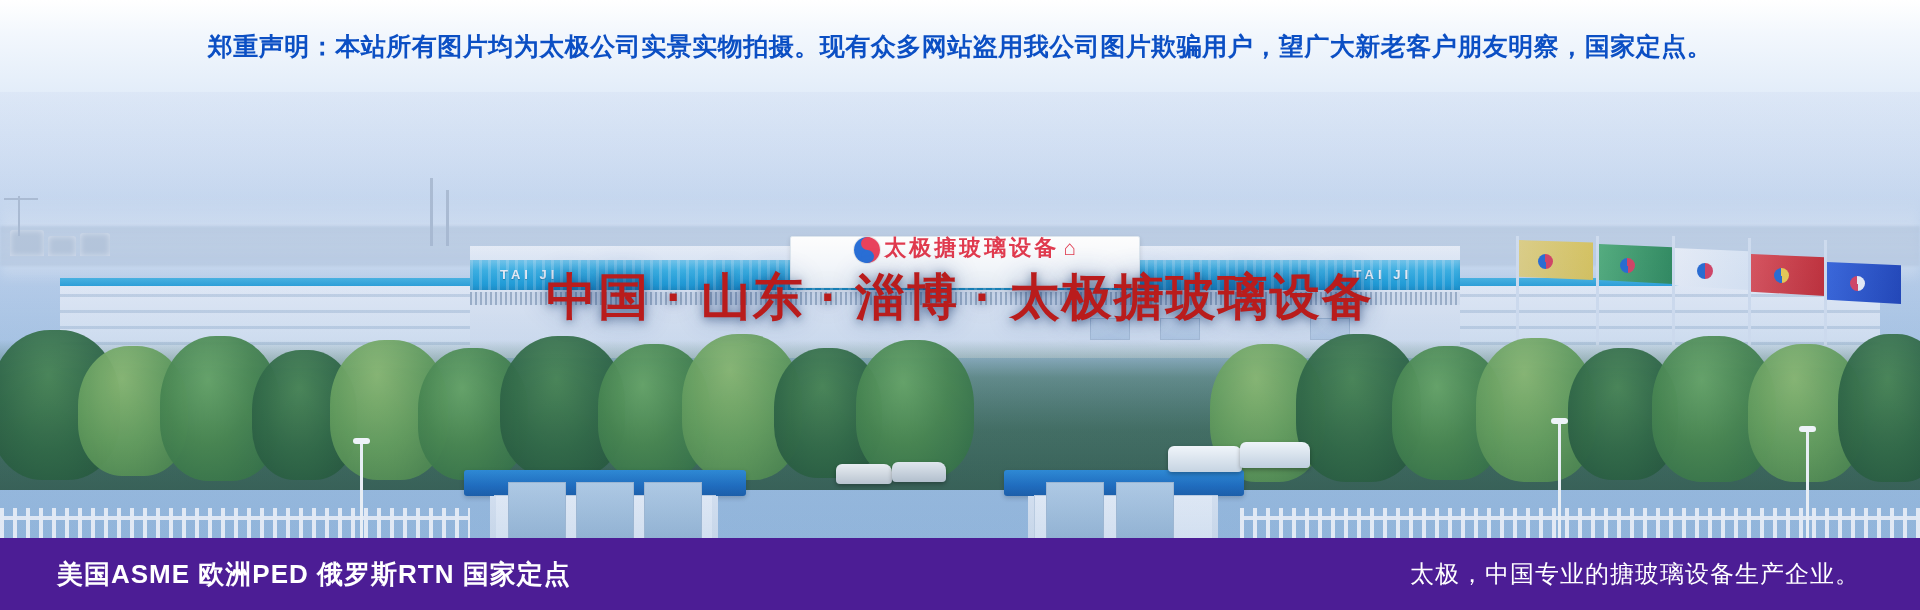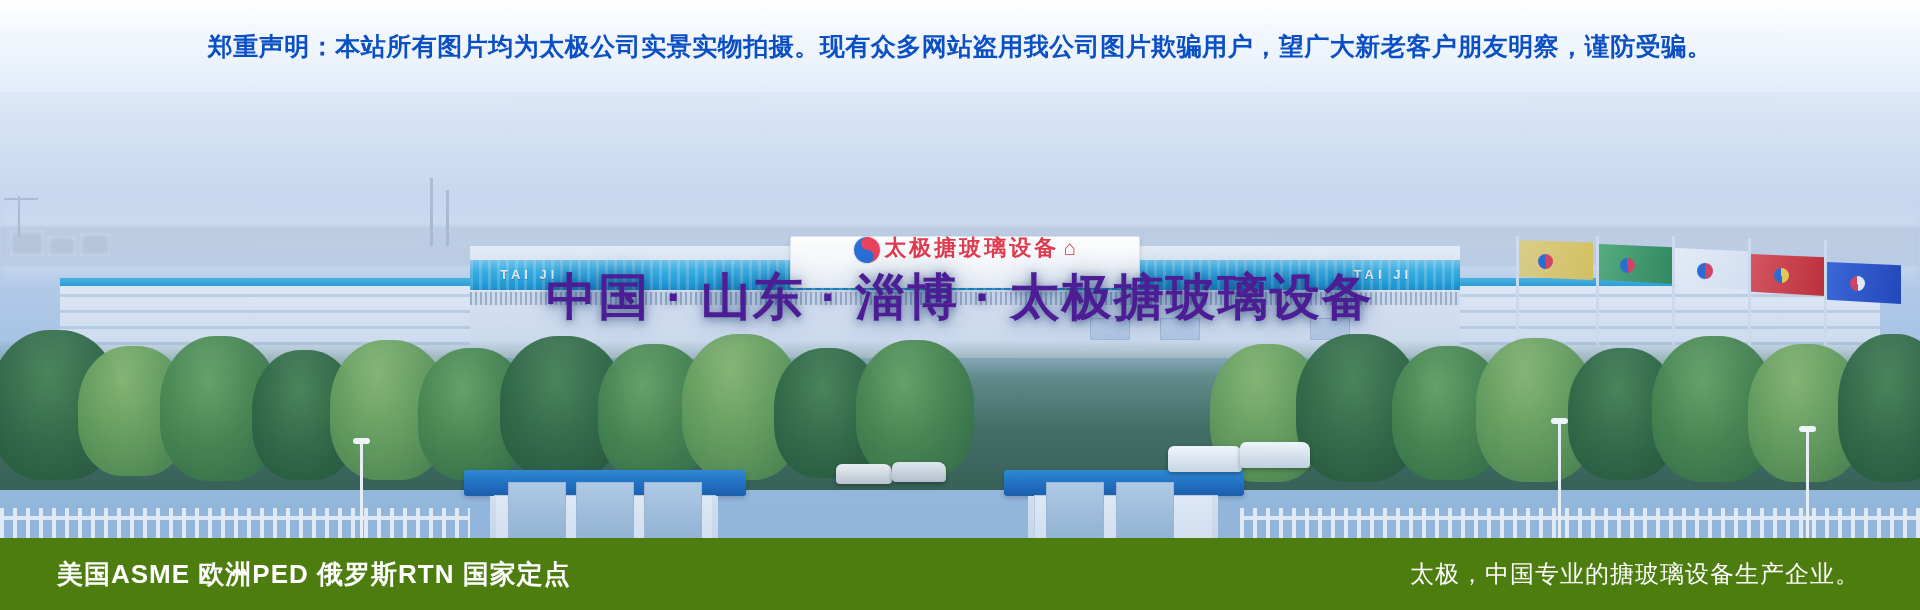--- a/index.html
+++ b/index.html
@@ -214,48 +214,48 @@
     pointer-events:none;
   }
 
   
   .slogan{
     position:absolute; left:0; top:268px; width:1920px;
     text-align:center; z-index:7;
     pointer-events:none;
   }
   .slogan-line{
-    color:#4c1d95; font-weight:bold; white-space:nowrap;
+    color:#b91c1c; font-weight:bold; white-space:nowrap;
     text-shadow:0 2px 10px rgba(10,40,90,.55), 0 0 26px rgba(20,60,130,.45);
   }
   .slogan-line.l1{ font-size:50px; letter-spacing:2px; line-height:1.18; }
   .slogan-line.l2{ font-size:46px; letter-spacing:1px; line-height:1.22; margin-top:8px; }
 
   
   .bottom-bar{
     position:absolute; left:0; bottom:0; width:1920px; height:72px;
-    background:#4d7c0f;
+    background:#4c1d95;
     display:flex; align-items:center; z-index:8;
   }
   .bb-left{
     position:absolute; left:57px; top:50%; transform:translateY(-50%);
     font-size:26px; font-weight:bold; color:#ffffff; letter-spacing:1px; white-space:nowrap;
   }
   .bb-right{
     position:absolute; right:60px; top:50%; transform:translateY(-50%);
     font-size:24px; font-weight:normal; color:#ffffff; letter-spacing:1px; white-space:nowrap;
   }
 </style>
 </head>
 <body>
 
 <div class="page">
 
   <div class="notice-strip">
-    <div class="notice-text">郑重声明：本站所有图片均为太极公司实景实物拍摄。现有众多网站盗用我公司图片欺骗用户，望广大新老客户朋友明察，谨防受骗。</div>
+    <div class="notice-text">郑重声明：本站所有图片均为太极公司实景实物拍摄。现有众多网站盗用我公司图片欺骗用户，望广大新老客户朋友明察，国家定点。</div>
   </div>
 
   <div class="photo">
 
     <div class="sky"></div>
     <div class="sky-haze"></div>
     <div class="horizon"></div>
 
     <div class="tank" style="left:10px;top:152px;width:34px;height:26px;"></div>
     <div class="tank" style="left:48px;top:158px;width:28px;height:20px;"></div>

